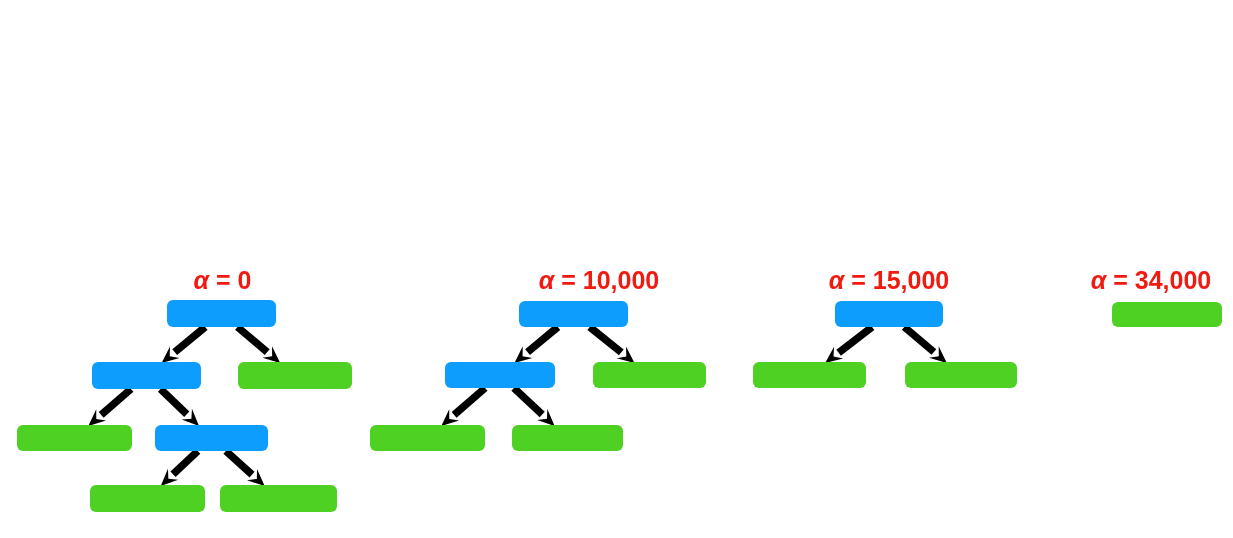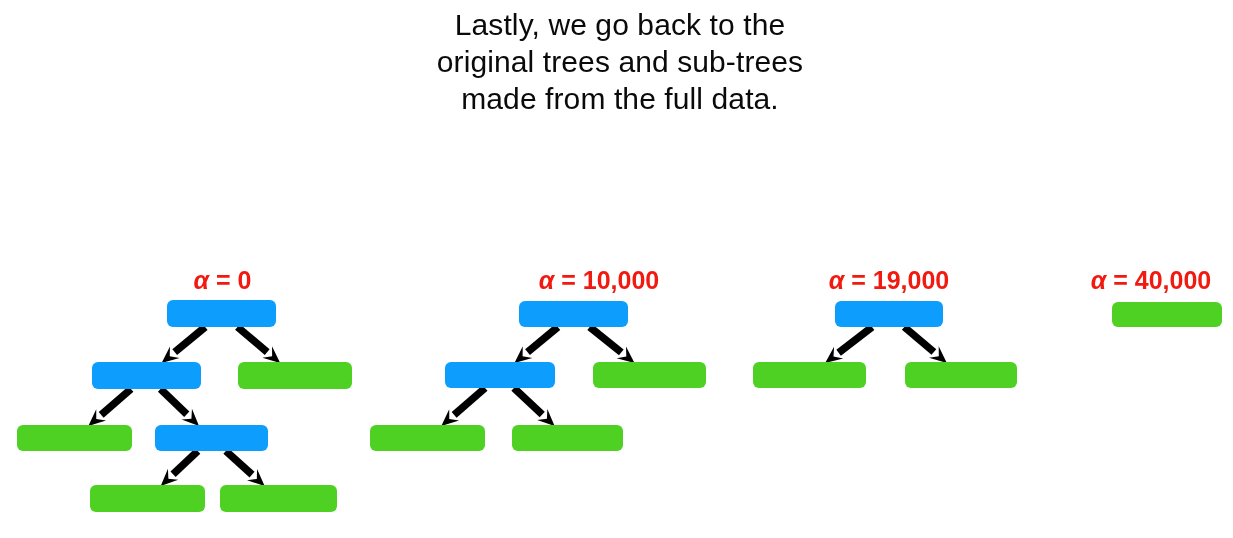--- a/index.html
+++ b/index.html
@@ -71,23 +71,20 @@
     width: 1233px;
     height: 538px;
     pointer-events: none;
   }
 </style>
 </head>
 <body>
 
 <div id="slide">
 
-  <div class="caption">Lastly, we go back to the
-original trees and sub-trees
-made from the full data.</div>
 
   <svg id="arrows" viewBox="0 0 1233 538" xmlns="http://www.w3.org/2000/svg">
       <g>
         <line x1="205.16935483870967" y1="327" x2="174.7235871574408" y2="352.1685012831823" stroke="#000000" stroke-width="7.5" stroke-linecap="butt"></line>
         <polygon points="161.62,363.00 169.94,346.39 169.74,356.28 179.50,357.95" fill="#000000"></polygon>
       </g>
       <g>
         <line x1="237.5040322580645" y1="327" x2="267.1871349924908" y2="352.03880774876774" stroke="#000000" stroke-width="7.5" stroke-linecap="butt"></line>
         <polygon points="280.18,363.00 262.35,357.77 272.12,356.20 272.02,346.31" fill="#000000"></polygon>
       </g>
@@ -141,21 +138,21 @@
       <div class="node green" style="left: 17px; top: 425px; width: 115px; height: 26px;"></div>
       <div class="node blue" style="left: 155px; top: 425px; width: 113px; height: 26px;"></div>
       <div class="node green" style="left: 90px; top: 485px; width: 115px; height: 27px;"></div>
       <div class="node green" style="left: 220px; top: 485px; width: 117px; height: 27px;"></div>
       <div class="alpha-label" style="left: 520px; top: 266px; width: 158px;"><span class="sym">α</span><span> = 10,000</span></div>
       <div class="node blue" style="left: 519px; top: 301px; width: 109px; height: 26px;"></div>
       <div class="node blue" style="left: 445px; top: 362px; width: 110px; height: 26px;"></div>
       <div class="node green" style="left: 593px; top: 362px; width: 113px; height: 26px;"></div>
       <div class="node green" style="left: 370px; top: 425px; width: 115px; height: 26px;"></div>
       <div class="node green" style="left: 512px; top: 425px; width: 111px; height: 26px;"></div>
-      <div class="alpha-label" style="left: 810px; top: 266px; width: 158px;"><span class="sym">α</span><span> = 19,000</span></div>
+      <div class="alpha-label" style="left: 810px; top: 266px; width: 158px;"><span class="sym">α</span><span> = 15,000</span></div>
       <div class="node blue" style="left: 835px; top: 301px; width: 108px; height: 26px;"></div>
       <div class="node green" style="left: 753px; top: 362px; width: 113px; height: 26px;"></div>
       <div class="node green" style="left: 905px; top: 362px; width: 112px; height: 26px;"></div>
-      <div class="alpha-label" style="left: 1072px; top: 266px; width: 158px;"><span class="sym">α</span><span> = 40,000</span></div>
+      <div class="alpha-label" style="left: 1072px; top: 266px; width: 158px;"><span class="sym">α</span><span> = 34,000</span></div>
       <div class="node green" style="left: 1112px; top: 302px; width: 110px; height: 25px;"></div>
     </div>
 
 </div>
 
 </body></html>

